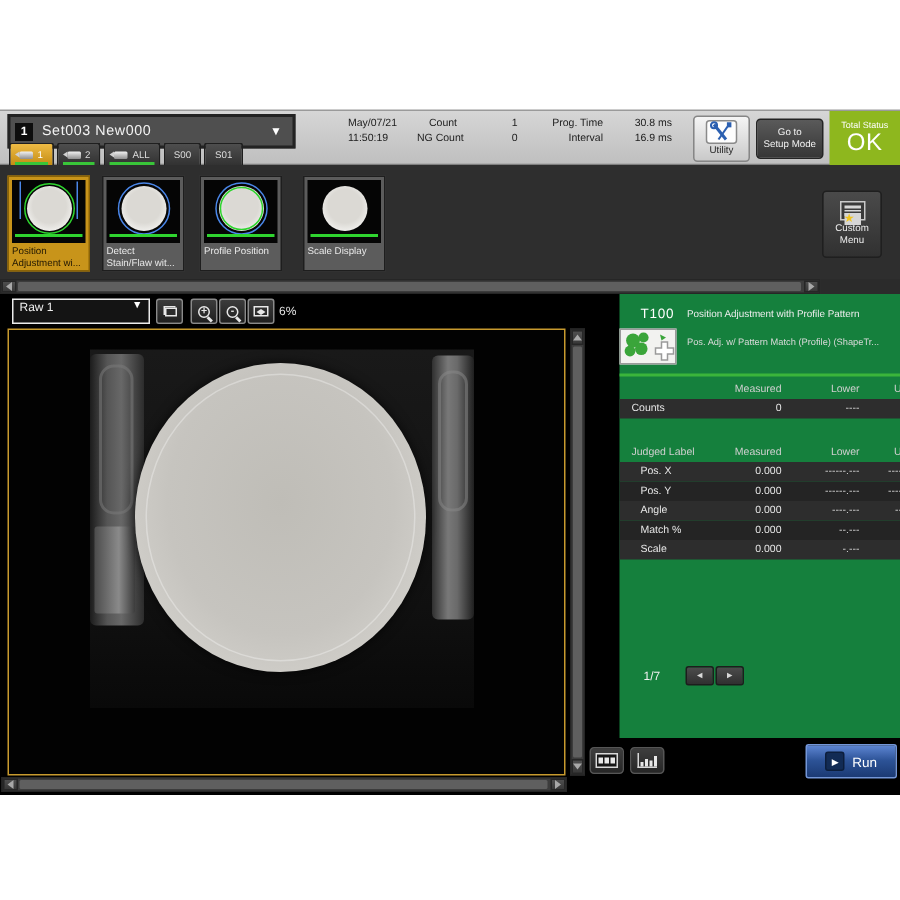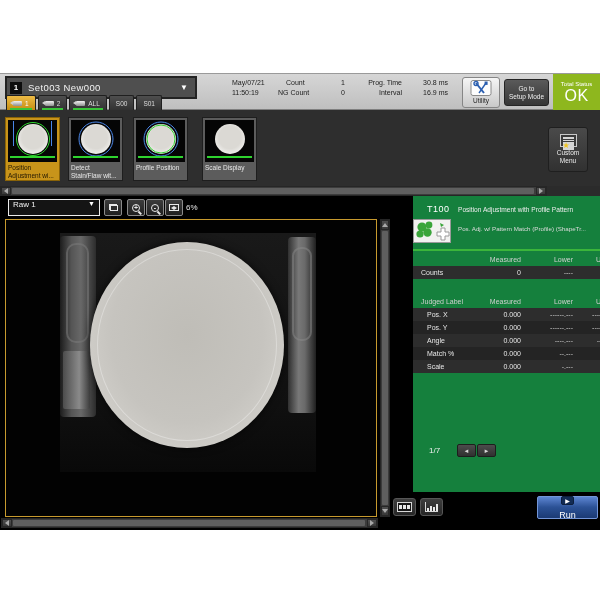--- a/index.html
+++ b/index.html
@@ -145,21 +145,21 @@
     border:1px solid #565656;border-radius:3px;box-sizing:border-box;display:flex;align-items:center;justify-content:center;}
   .ico-film{width:13px;height:8px;border:1px solid #d8d8d8;background:#161616;display:flex;gap:1px;align-items:center;justify-content:center;}
   .ico-film i{width:3px;height:4px;background:#e8e8e8;}
   .ico-chart{width:12px;height:9px;border-left:1px solid #d8d8d8;border-bottom:1px solid #d8d8d8;position:relative;}
   .ico-chart i{position:absolute;bottom:0;width:2px;background:#e8e8e8;}
   .ico-chart i:nth-child(1){left:1px;height:3px;}
   .ico-chart i:nth-child(2){left:4px;height:5px;}
   .ico-chart i:nth-child(3){left:7px;height:4px;}
   .ico-chart i:nth-child(4){left:10px;height:7px;}
   .run-btn{left:537px;top:300px;width:61px;height:23px;background:linear-gradient(180deg,#5d85d2 0%,#2c5296 48%,#1b3a74 100%);
-    border:1px solid #7396d8;border-radius:2px;box-sizing:border-box;display:flex;align-items:center;justify-content:center;gap:5px;flex-direction:column;}
+    border:1px solid #7396d8;border-radius:2px;box-sizing:border-box;display:flex;align-items:center;justify-content:center;gap:5px;}
   .run-play{width:11px;height:11px;background:#122b54;border:1px solid #0c1e3c;border-radius:2px;color:#fff;font-size:6px;
     display:flex;align-items:center;justify-content:center;}
   .run-lbl{color:#fff;font-size:9px;}
 </style>
 </head>
 <body>
 
 <div class="screen">
 
   <div class="abs top-bar">

